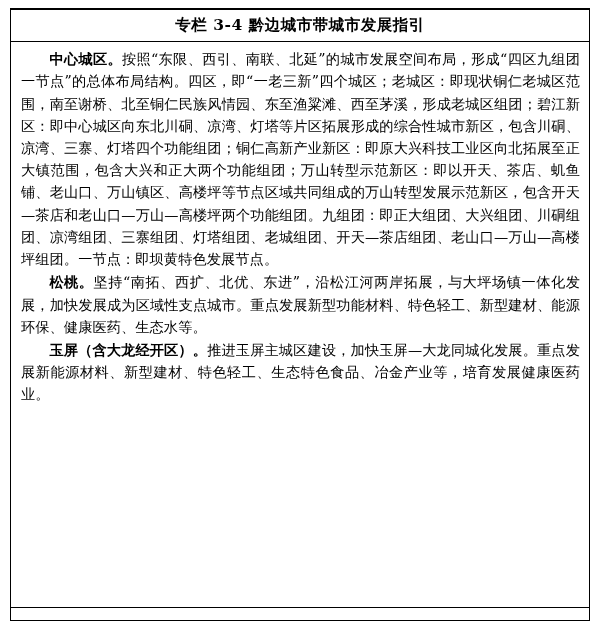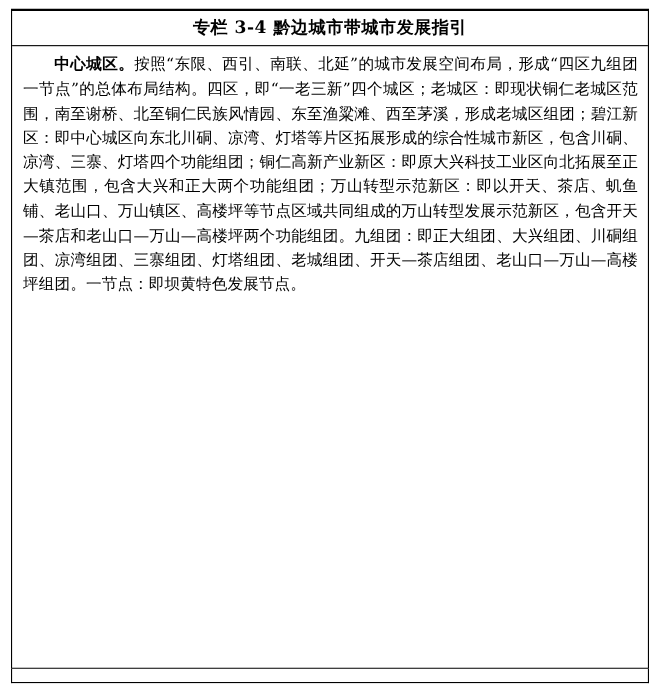--- a/index.html
+++ b/index.html
@@ -94,18 +94,20 @@
 </head>
 <body>
 
 <div class="page">
   <div class="box">
     <div class="title-wrap">
       <div class="title">专栏 3-4  黔边城市带城市发展指引</div>
     </div>
     <div class="body-wrap">
       <p class="para"><span class="lead">中心城区。</span><span>按照“东限、西引、南联、北延”的城市发展空间布局，形成“四区九组团一节点”的总体布局结构。四区，即“一老三新”四个城区；老城区：即现状铜仁老城区范围，南至谢桥、北至铜仁民族风情园、东至渔粱滩、西至茅溪，形成老城区组团；碧江新区：即中心城区向东北川硐、凉湾、灯塔等片区拓展形成的综合性城市新区，包含川硐、凉湾、三寨、灯塔四个功能组团；铜仁高新产业新区：即原大兴科技工业区向北拓展至正大镇范围，包含大兴和正大两个功能组团；万山转型示范新区：即以开天、茶店、虮鱼铺、老山口、万山镇区、高楼坪等节点区域共同组成的万山转型发展示范新区，包含开天—茶店和老山口—万山—高楼坪两个功能组团。九组团：即正大组团、大兴组团、川硐组团、凉湾组团、三寨组团、灯塔组团、老城组团、开天—茶店组团、老山口—万山—高楼坪组团。一节点：即坝黄特色发展节点。</span></p>
+      <p class="para"><span class="lead">松桃。</span><span>坚持“南拓、西扩、北优、东进”，沿松江河两岸拓展，与大坪场镇一体化发展，加快发展成为区域性支点城市。重点发展新型功能材料、特色轻工、新型建材、能源环保、健康医药、生态水等。</span></p>
+      <p class="para"><span class="lead">玉屏（含大龙经开区）。</span><span>推进玉屏主城区建设，加快玉屏—大龙同城化发展。重点发展新能源材料、新型建材、特色轻工、生态特色食品、冶金产业等，培育发展健康医药业。</span></p>
     </div>
   </div>
   <div class="edge-l"></div>
   <div class="edge-r"></div>
   <div class="bottom-rule"></div>
 </div>
 
 </body></html>

